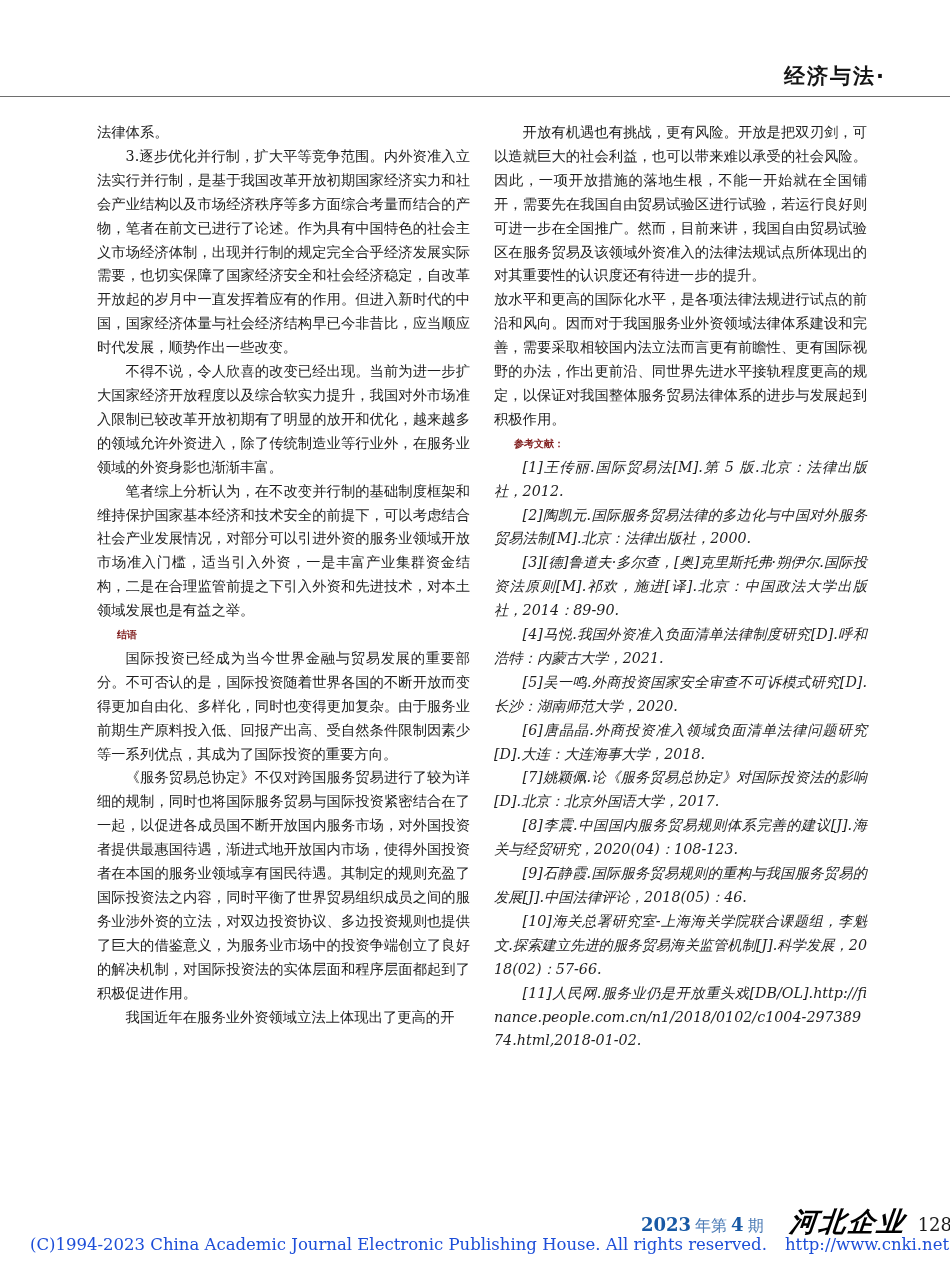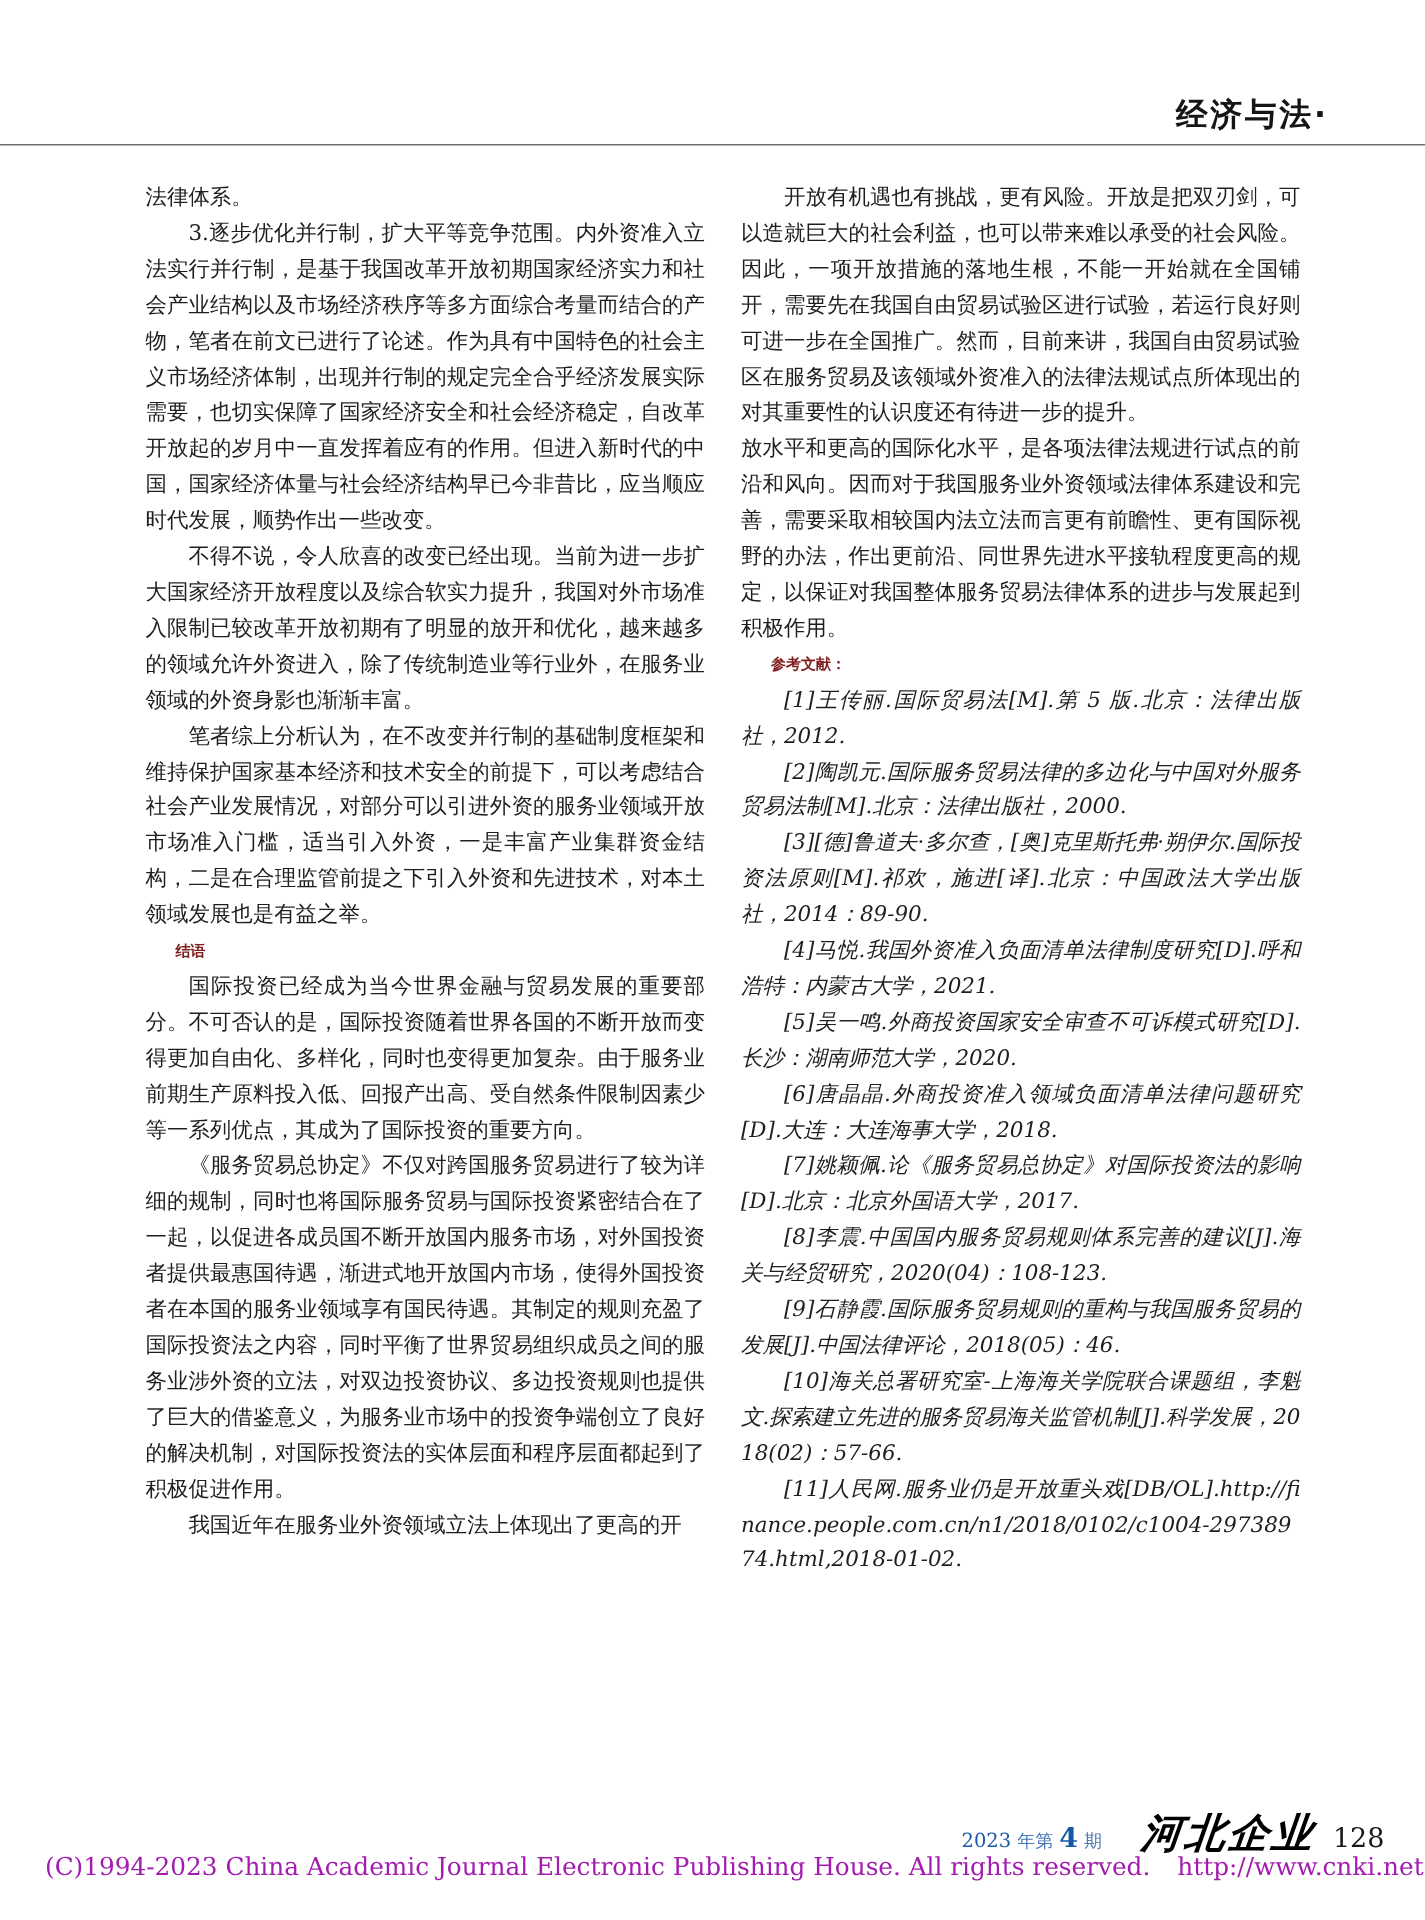--- a/index.html
+++ b/index.html
@@ -27,32 +27,32 @@
   .heading{
     font-family:"DejaVu Sans","Liberation Sans",sans-serif;
     font-weight:bold;font-size:10px;text-indent:2em;color:#7f1d1d;
   }
   .ref{font-style:italic;text-indent:2em;word-break:break-all;}
   
   .footer-journal{
     position:absolute;left:641px;top:1204px;
     display:flex;align-items:baseline;white-space:nowrap;
   }
-  .fy{font-weight:normal;font-size:13px;}
-  .ft{font-size:12px;margin:0 4px;}
+  .fy{font-weight:bold;font-size:18px;}
+  .ft{font-size:16px;margin:0 4px;}
   .fn{font-weight:bold;font-size:18px;}
   .journal-name{
     font-weight:bold;font-style:italic;font-size:27px;color:#000;
     margin-left:22px;letter-spacing:2px;transform:skewX(-6deg);display:inline-block;
   }
   .page-no{font-size:18px;color:#1a1a1a;margin-left:12px;}
   
   .footer-copyright{
     position:absolute;left:30px;top:1235px;width:900px;
-    font-size:16.5px;color:#a21caf;white-space:nowrap;
+    font-size:16.5px;color:#1d4ed8;white-space:nowrap;
   }
   .cnki-url{margin-left:18px;}
 </style>
 </head>
 <body>
 
 <div class="page">
 
   <div class="header-rule"></div>
   <div class="header-label">经济与法·</div>

